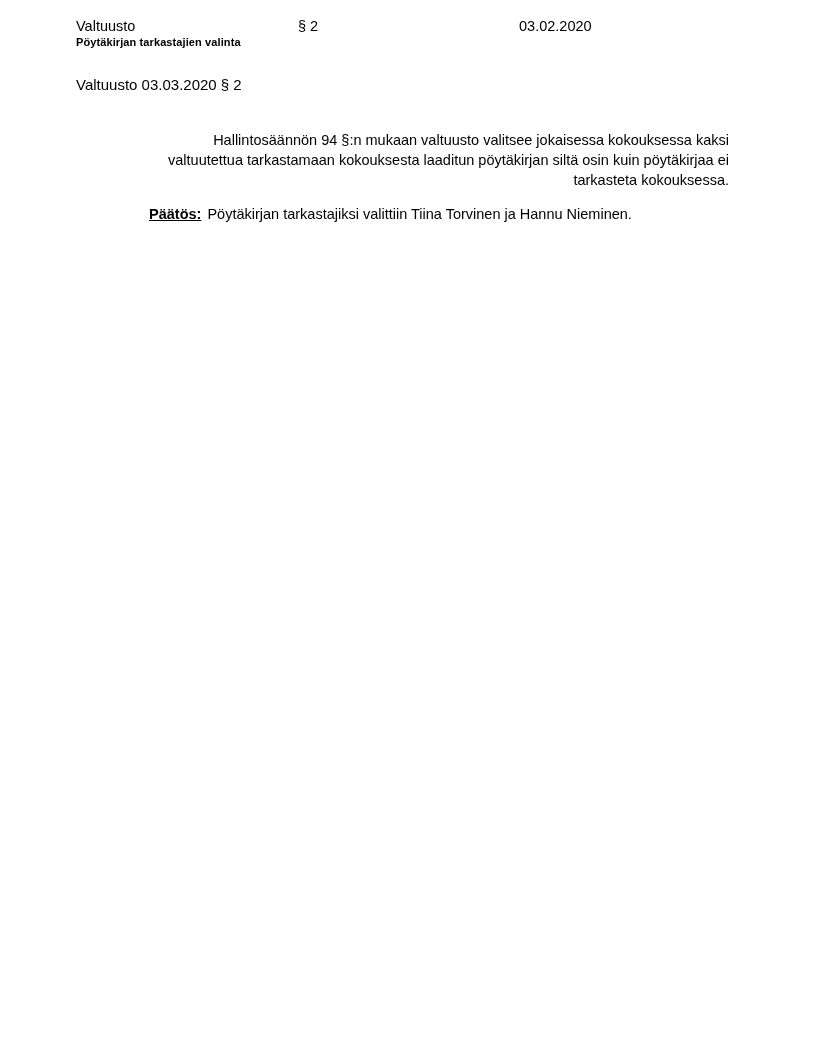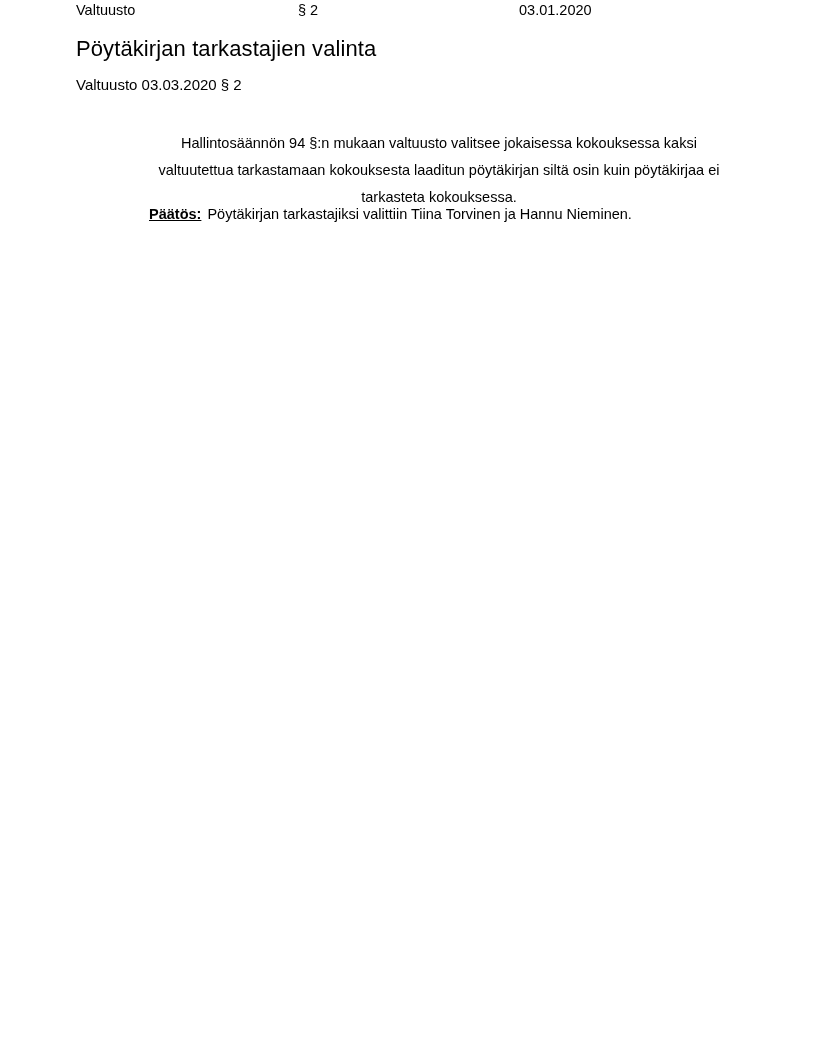--- a/index.html
+++ b/index.html
@@ -17,21 +17,21 @@
   }
   .page {
     position: relative;
     width: 816px;
     height: 1056px;
     box-sizing: border-box;
     padding: 0;
   }
   .header-row {
     position: absolute;
-    top: 0px;
+    top: 16px;
     left: 76px;
     width: 664px;
     height: 22px;
     font-size: 14.5px;
     line-height: 20px;
     white-space: nowrap;
   }
   .header-left {
     position: absolute;
     left: 0px;
@@ -44,41 +44,41 @@
   }
   .header-right {
     position: absolute;
     left: 443px;
     top: 0px;
   }
   .doc-title {
     position: absolute;
     top: 36px;
     left: 76px;
-    font-size: 22px;
-    font-weight: normal;
+    font-size: 11px;
+    font-weight: bold;
     letter-spacing: 0.1px;
   }
   .subline {
     position: absolute;
     top: 76px;
     left: 76px;
     font-size: 15px;
   }
   .body-block {
     position: absolute;
     top: 130px;
     left: 149px;
     width: 580px;
   }
   .para {
     font-size: 14.5px;
-    line-height: 27px;
+    line-height: 20px;
     margin: 0 0 0 0;
-    text-align: center;
+    text-align: right;
   }
   .decision {
     position: absolute;
     top: 205px;
     left: 149px;
     width: 580px;
     font-size: 14.5px;
     line-height: 18.5px;
   }
   .decision-label {
@@ -91,21 +91,21 @@
   }
 </style>
 </head>
 <body>
 
 <div class="page">
 
   <div class="header-row">
     <span class="header-left">Valtuusto</span>
     <span class="header-center">§ 2</span>
-    <span class="header-right">03.01.2020</span>
+    <span class="header-right">03.02.2020</span>
   </div>
 
   <div class="doc-title">Pöytäkirjan tarkastajien valinta</div>
 
   <div class="subline">Valtuusto 03.03.2020 § 2</div>
 
   <div class="body-block">
     <p class="para">Hallintosäännön 94 §:n mukaan valtuusto valitsee jokaisessa kokouksessa kaksi valtuutettua tarkastamaan kokouksesta laaditun pöytäkirjan siltä osin kuin pöytäkirjaa ei tarkasteta kokouksessa.</p>
   </div>
 

